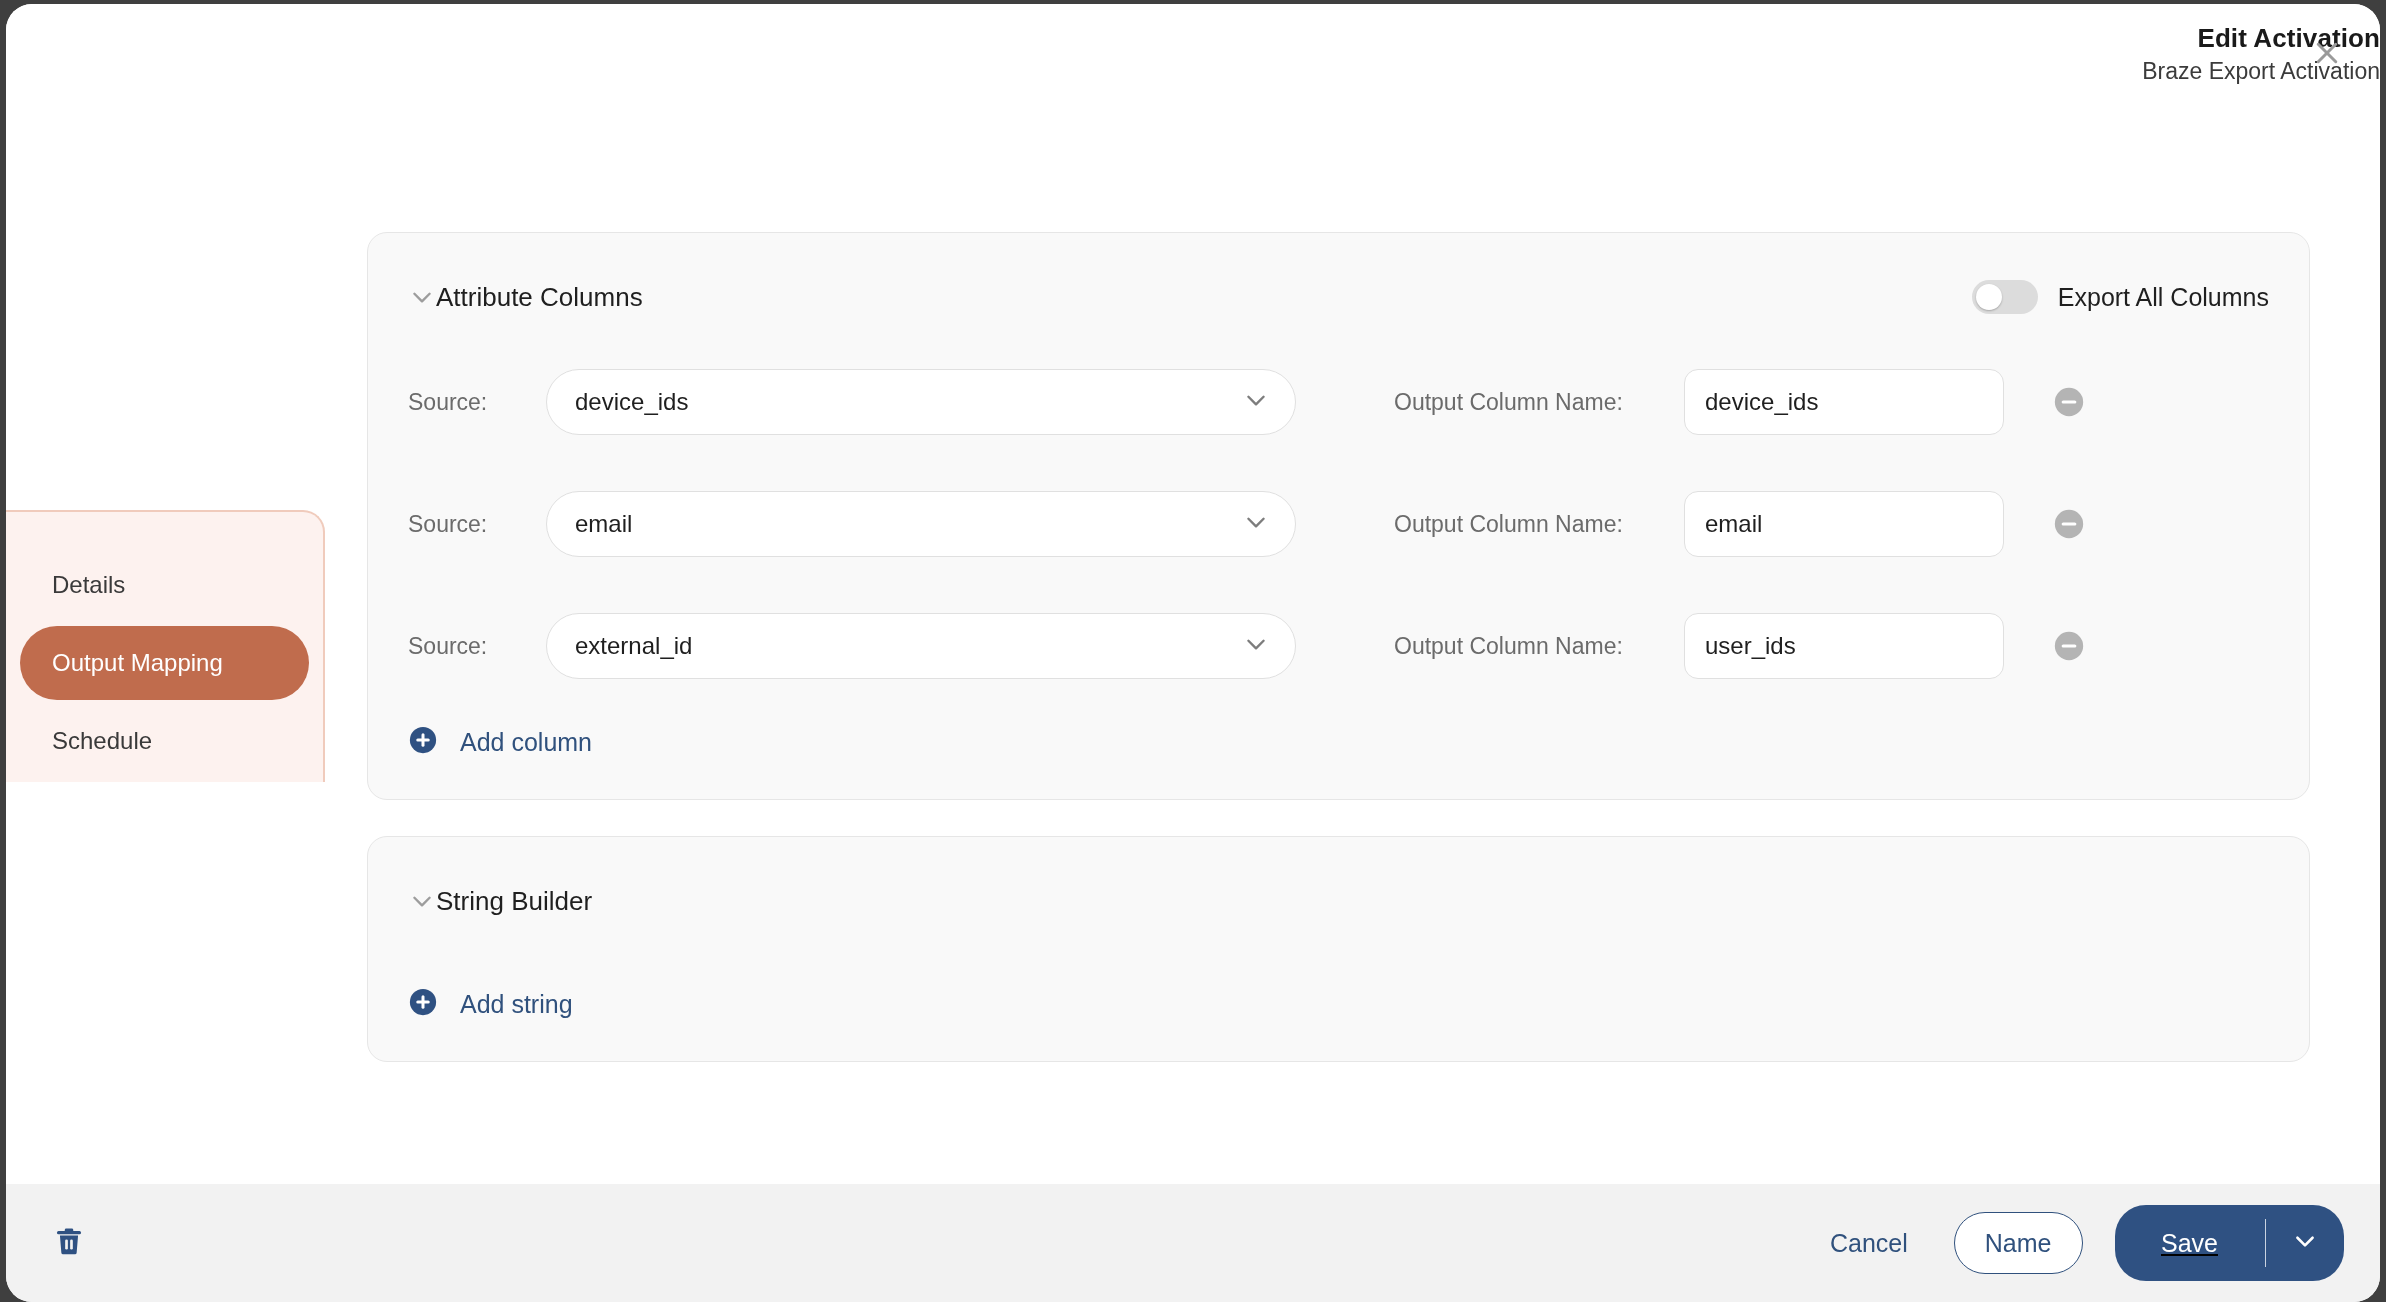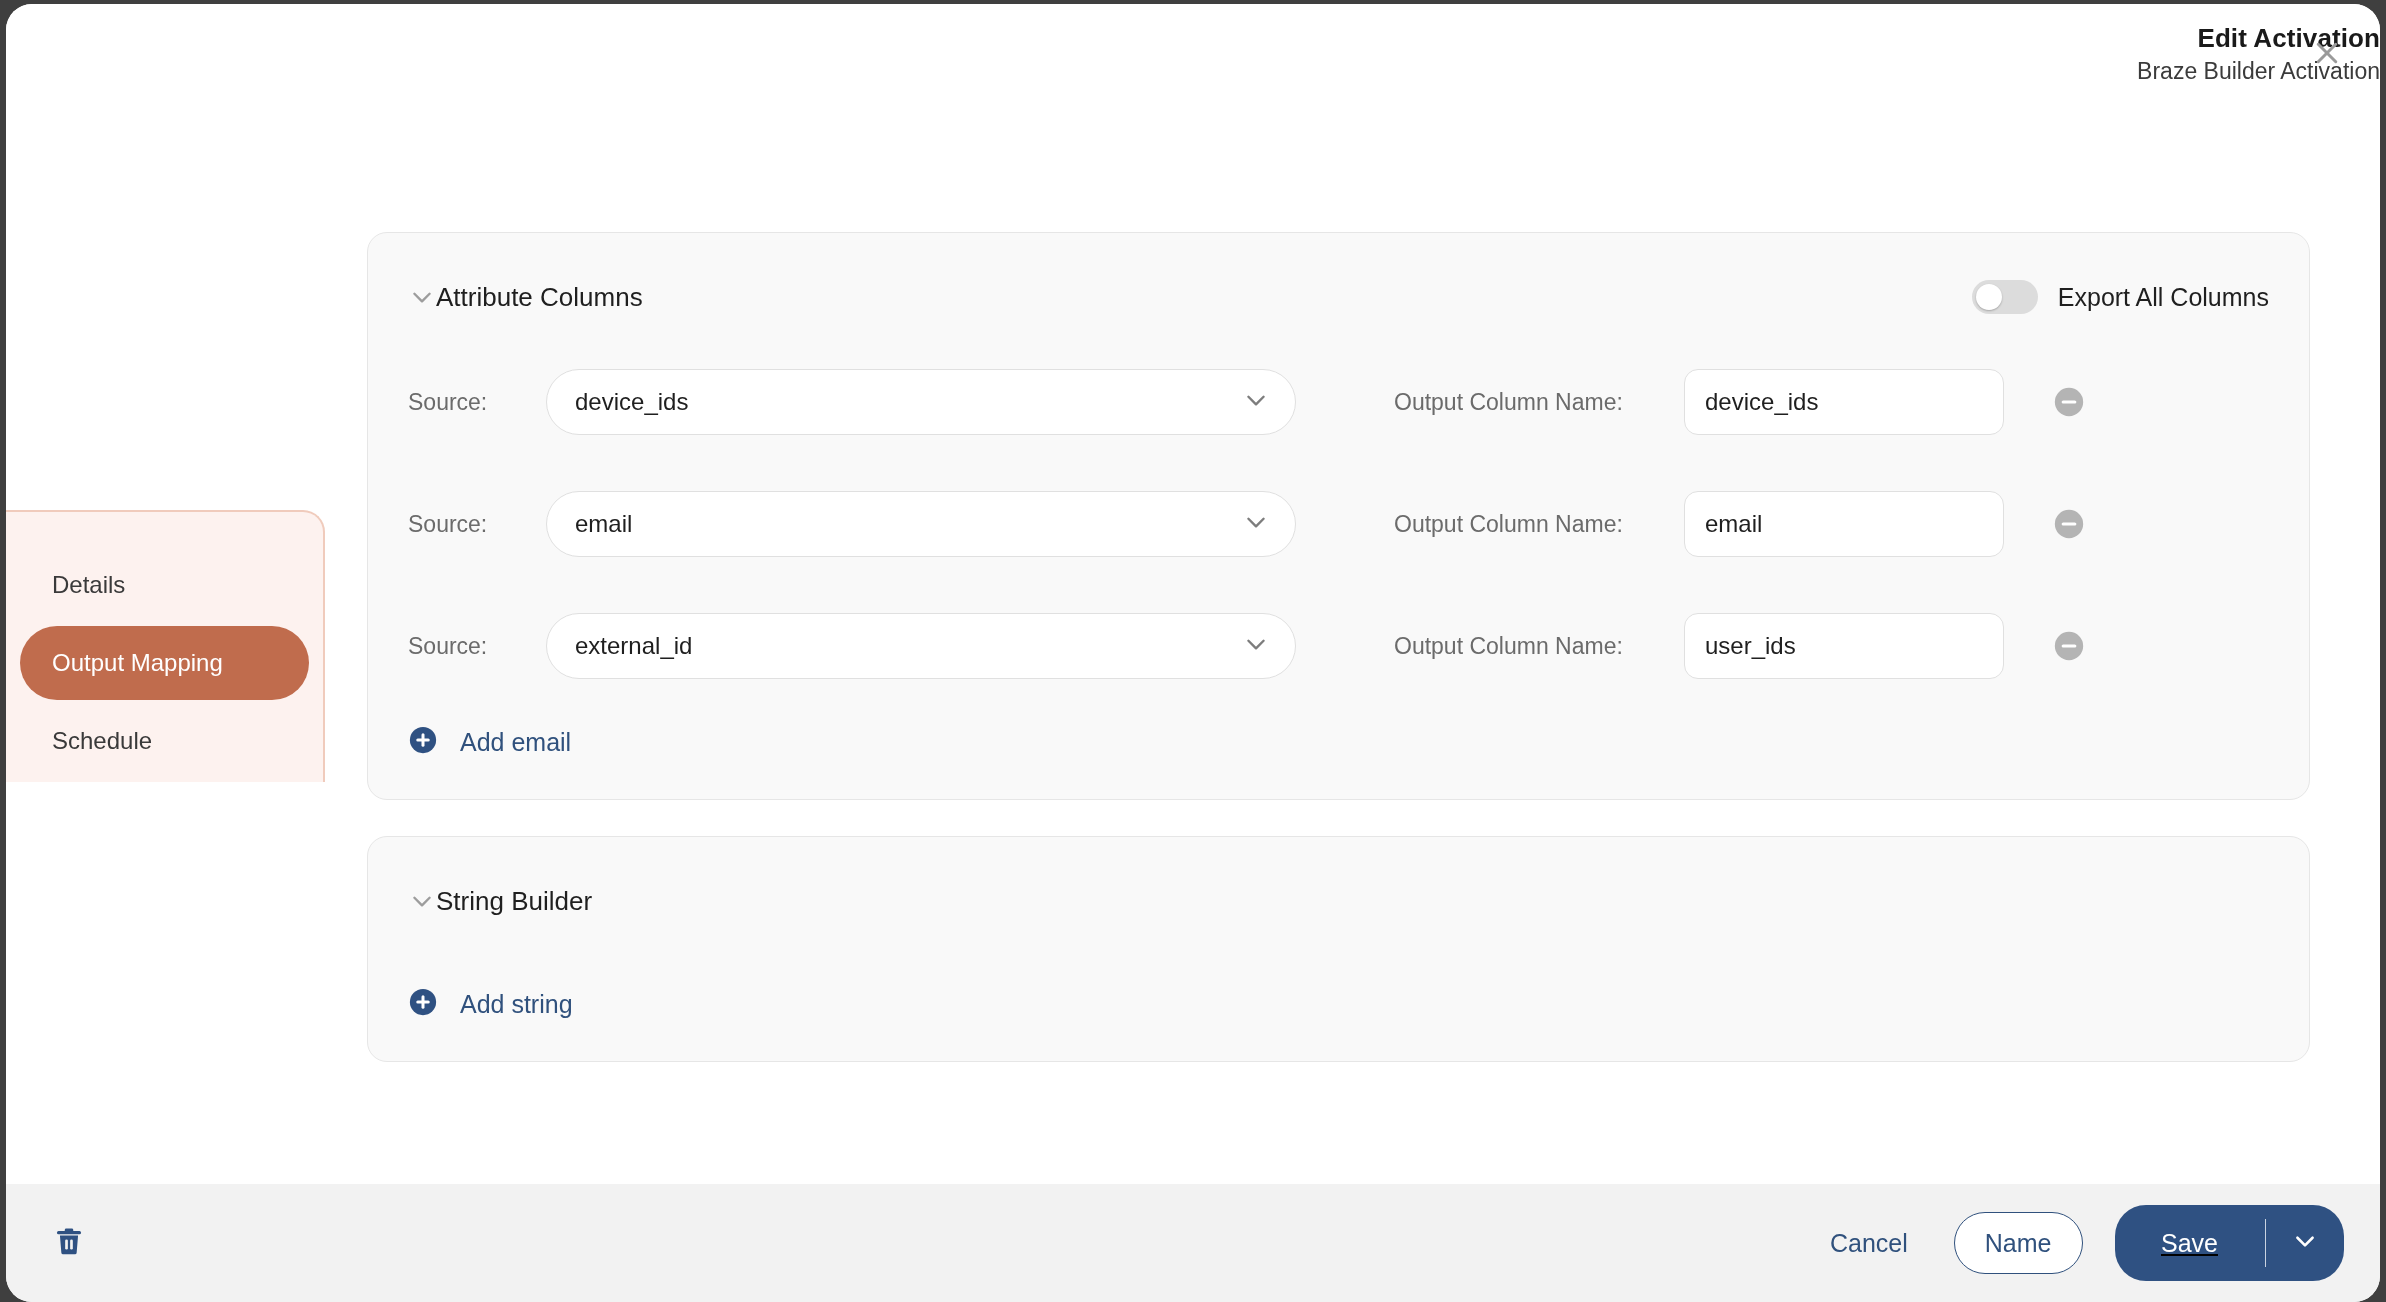--- a/index.html
+++ b/index.html
@@ -299,21 +299,21 @@
     cursor: pointer;
   }
 </style>
 </head>
 <body>
 
 <div class="modal">
 
   <div class="header">
     <div class="header-title">Edit Activation</div>
-    <div class="header-subtitle">Braze Builder Activation</div>
+    <div class="header-subtitle">Braze Export Activation</div>
     <div class="close-btn">
       <span>
         <svg width="30" height="30" viewBox="0 0 24 24" fill="none" stroke="#9a9a9a" stroke-width="2.4" stroke-linecap="round">
           <line x1="5" y1="5" x2="19" y2="19"></line>
             <line x1="19" y1="5" x2="5" y2="19"></line>
         </svg>
       </span>
     </div>
   </div>
 
@@ -422,21 +422,21 @@
         </div>
 
         <div class="add-link">
           <span>
             <svg width="30" height="30" viewBox="0 0 24 24">
               <circle cx="12" cy="12" r="10.5" fill="#2f5182"></circle>
               <rect x="6.6" y="10.8" width="10.8" height="2.4" rx="1.2" fill="#ffffff"></rect>
               <rect x="10.8" y="6.6" width="2.4" height="10.8" rx="1.2" fill="#ffffff"></rect>
             </svg>
           </span>
-          <span class="add-link-text">Add email</span>
+          <span class="add-link-text">Add column</span>
         </div>
       </div>
 
       <div class="card">
         <div class="card-head">
           <div class="card-head-left">
             <span class="chev-toggle">
               <svg width="26" height="26" viewBox="0 0 24 24" fill="none" stroke="#9d9d9d" stroke-width="2.2" stroke-linecap="round" stroke-linejoin="round">
                 <polyline points="5,9 12,16 19,9"></polyline>
               </svg>

